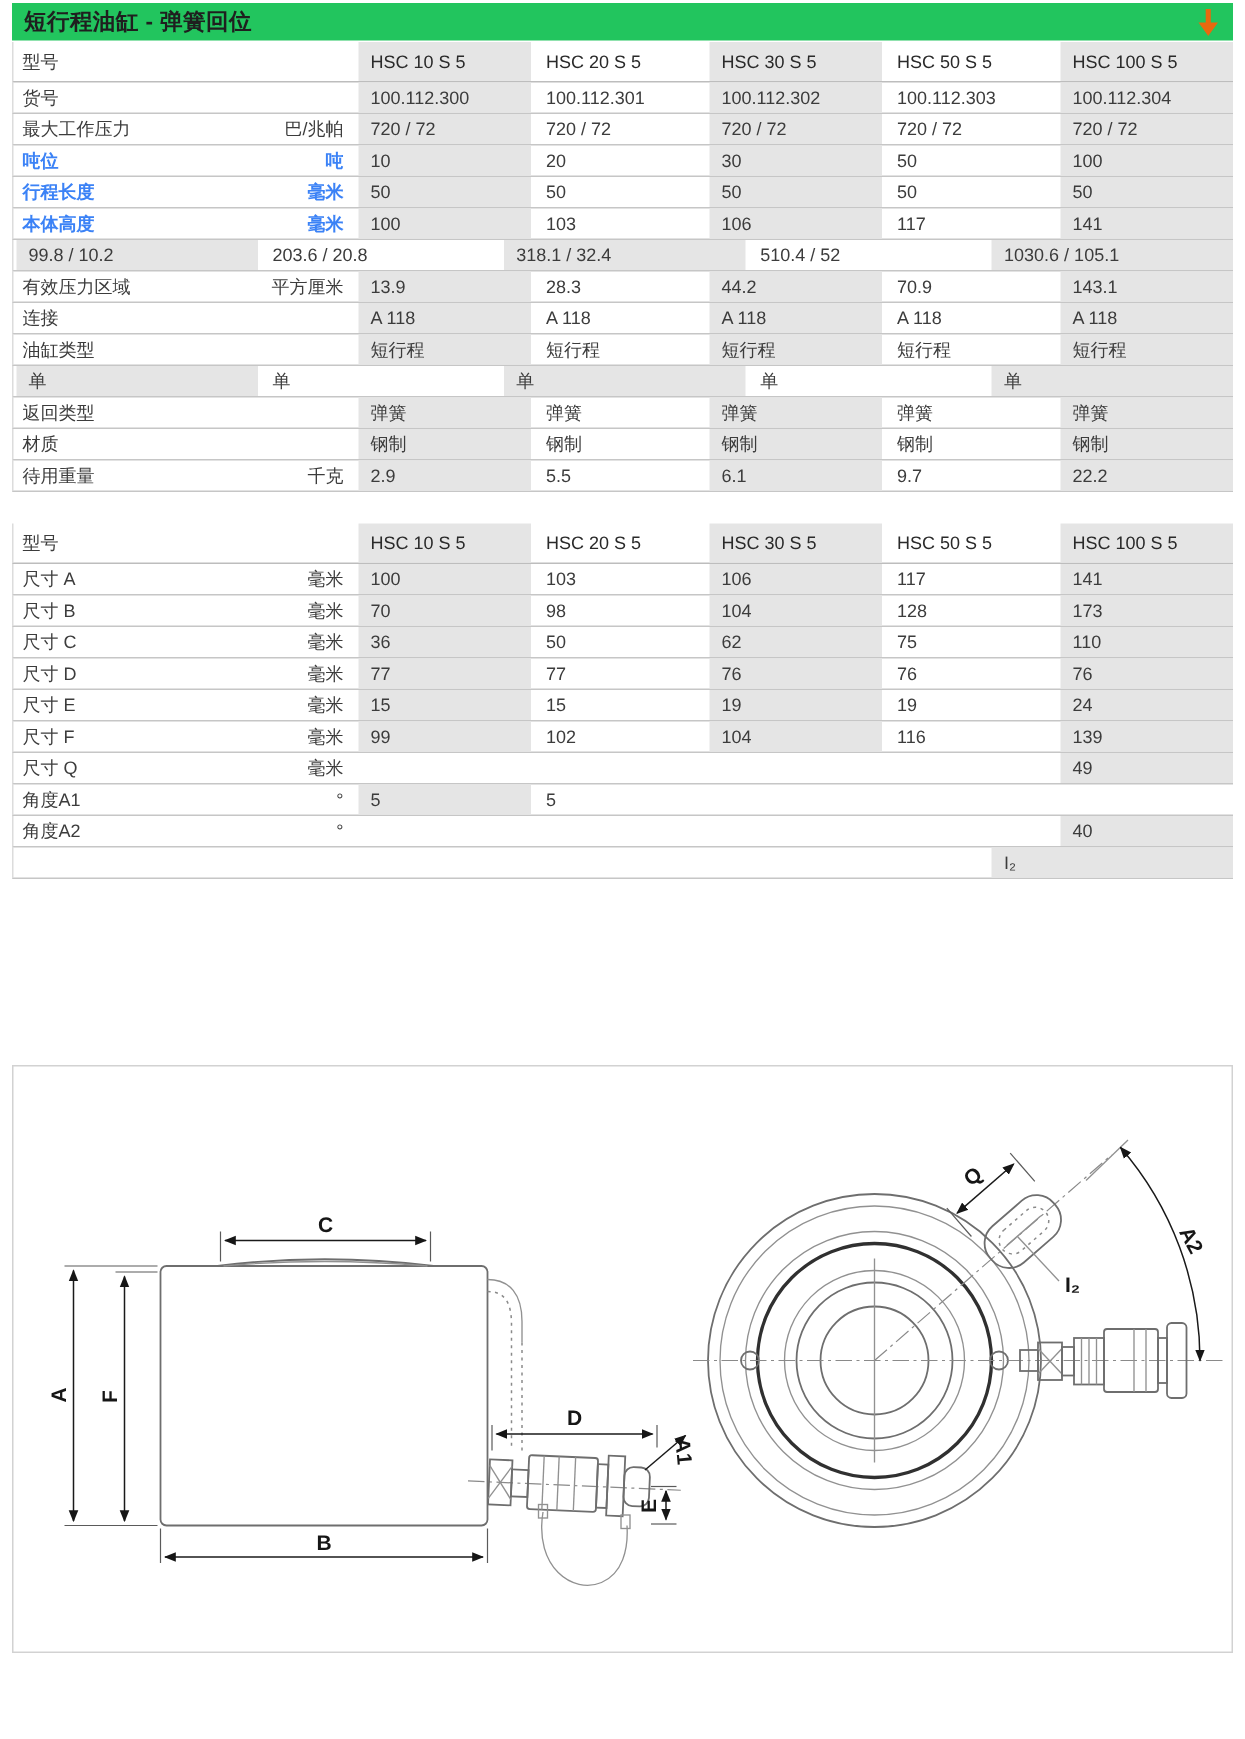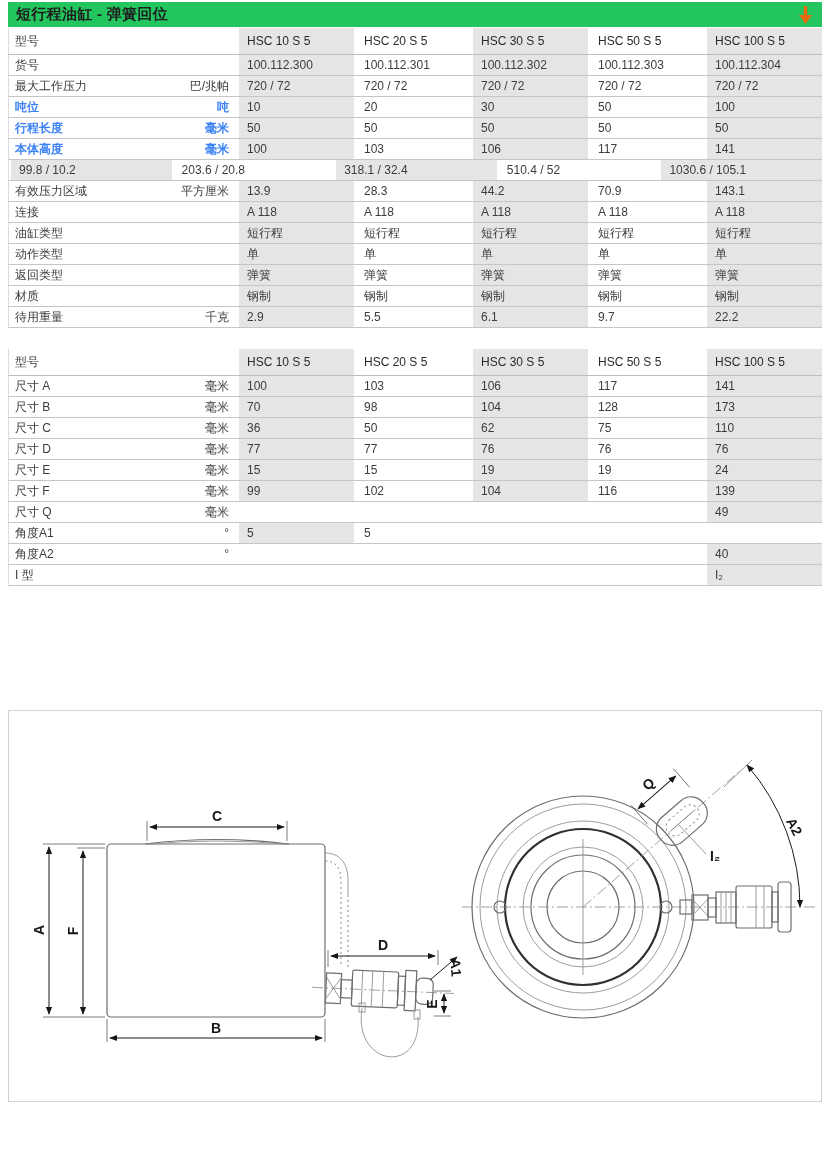--- a/index.html
+++ b/index.html
@@ -149,24 +149,20 @@
             <span>油缸类型</span>
             <span class="unit"></span>
           </div>
           <div class="cell val-cell stripe">短行程</div>
           <div class="cell val-cell">短行程</div>
           <div class="cell val-cell stripe">短行程</div>
           <div class="cell val-cell">短行程</div>
           <div class="cell val-cell stripe">短行程</div>
         </div>
         <div class="trow">
-          <div class="cell label-cell">
-            <span>动作类型</span>
-            <span class="unit"></span>
-          </div>
           <div class="cell val-cell stripe">单</div>
           <div class="cell val-cell">单</div>
           <div class="cell val-cell stripe">单</div>
           <div class="cell val-cell">单</div>
           <div class="cell val-cell stripe">单</div>
         </div>
         <div class="trow">
           <div class="cell label-cell">
             <span>返回类型</span>
             <span class="unit"></span>
@@ -307,24 +303,20 @@
             <span>角度A2</span>
             <span class="unit">°</span>
           </div>
           <div class="cell val-cell stripe"></div>
           <div class="cell val-cell"></div>
           <div class="cell val-cell stripe"></div>
           <div class="cell val-cell"></div>
           <div class="cell val-cell stripe">40</div>
         </div>
         <div class="trow">
-          <div class="cell label-cell">
-            <span>I 型</span>
-            <span class="unit"></span>
-          </div>
           <div class="cell val-cell stripe"></div>
           <div class="cell val-cell"></div>
           <div class="cell val-cell stripe"></div>
           <div class="cell val-cell"></div>
           <div class="cell val-cell stripe">I₂</div>
         </div>
       </div>
   </section>
 
   <div class="panel">

